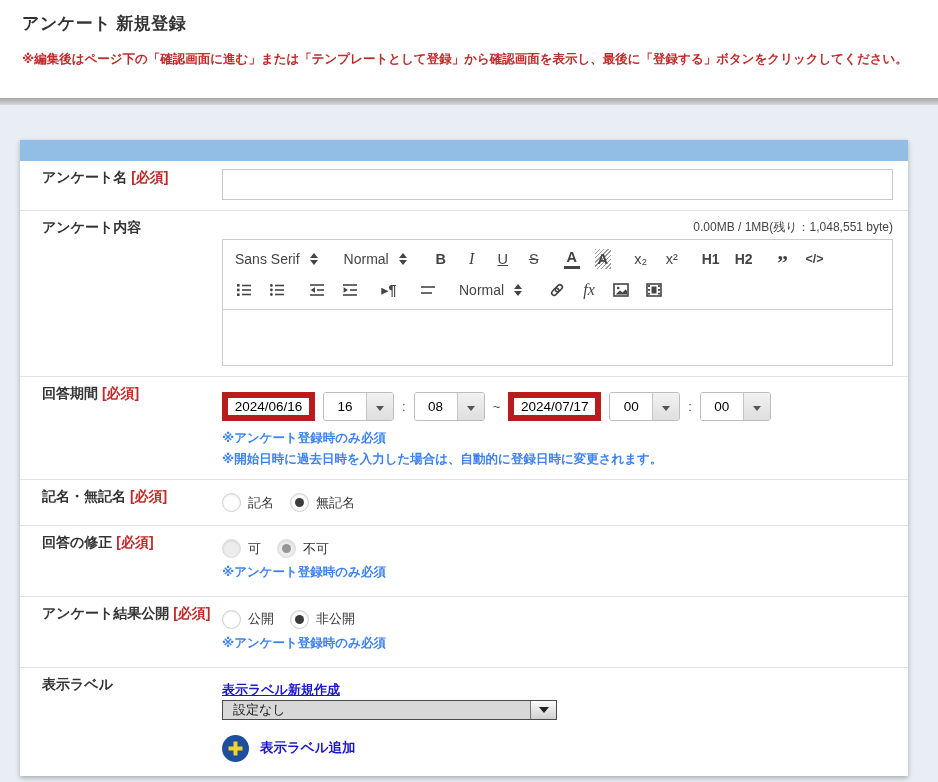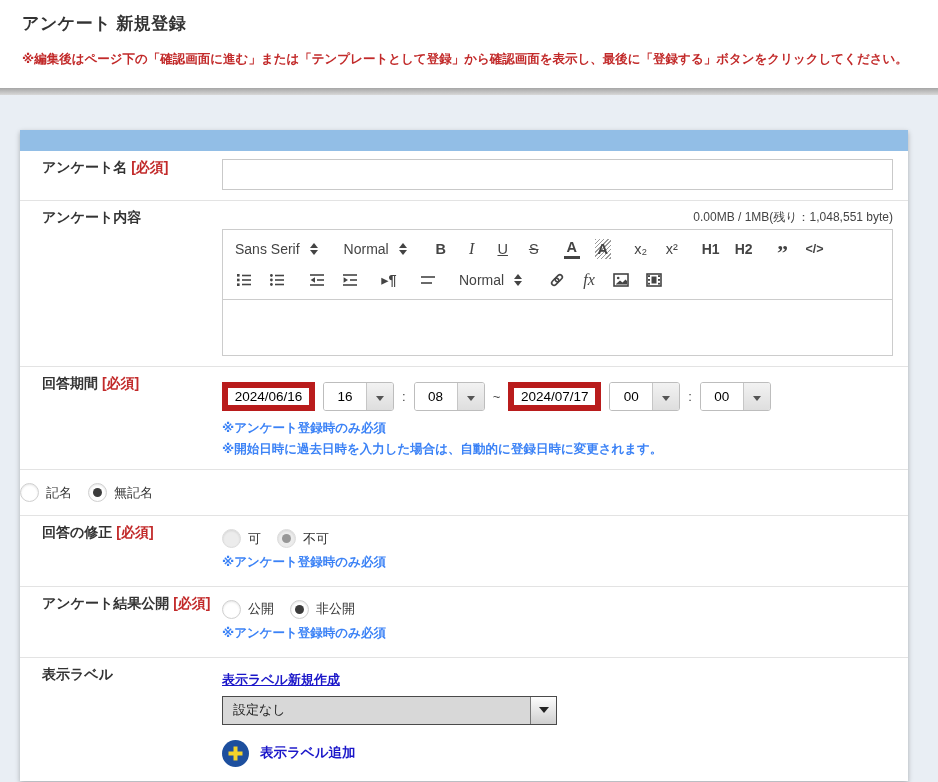--- a/index.html
+++ b/index.html
@@ -2,21 +2,21 @@
 <html><head>
 <meta charset="utf-8">
 <style>
   * { margin:0; padding:0; box-sizing:border-box; }
   html,body { width:938px; height:782px; }
   body {
     font-family:"Liberation Sans","DejaVu Sans",sans-serif;
     background:#e9eef4; color:#333; overflow:hidden;
   }
   
-  .top-header { background:#fff; height:88px; padding:12px 10px 0 22px; }
+  .top-header { background:#fff; height:98px; padding:12px 10px 0 22px; }
   .page-title { font-size:17px; font-weight:bold; color:#333; letter-spacing:.5px; }
   .page-notice { margin-top:16px; font-size:12.5px; font-weight:bold; color:#c22a2a; }
   .header-divider { height:7px; background:linear-gradient(to bottom,#a6a6a6,#d8d8d8); }
 
   
   .panel { width:888px; margin:35px 0 0 20px; background:#fff; box-shadow:0 2px 5px rgba(0,0,0,.28); }
   .panel-bar { height:21px; background:#92bee6; }
   .row { display:flex; }
   .row + .row { border-top:1px solid #e3e3e3; }
   .cell-label { width:202px; padding:6px 8px 6px 22px; display:flex; align-items:flex-start; font-size:14px; font-weight:bold; color:#333; line-height:1.5; }
@@ -68,21 +68,21 @@
   .radio { width:19px; height:19px; border-radius:50%; border:1px solid #cfcfcf; background:#fff;
     box-shadow:inset 0 1px 2px rgba(0,0,0,.10); display:inline-flex; align-items:center; justify-content:center; }
   .radio.checked::after { content:""; width:9px; height:9px; border-radius:50%; background:#3c3c3c; }
   .radio-text { font-size:13px; color:#333; margin-left:7px; }
   .disabled-group .radio { background:#ececec; border-color:#dcdcdc; }
   .disabled-group .radio.checked::after { background:#979797; }
   .pad-mid { padding-top:13px; padding-bottom:13px; }
 
   
   .create-link { font-size:13px; font-weight:bold; color:#1a16c9; text-decoration:underline; cursor:pointer; display:inline-block; }
-  .fake-select { margin-top:7px; width:335px; height:29px; border:1px solid #4a4a4a; background:#d8d8d8;
+  .fake-select { margin-top:1px; width:335px; height:20px; border:1px solid #4a4a4a; background:#d8d8d8;
     display:flex; align-items:center; font-size:13px; color:#222; cursor:pointer; }
   .fake-select .val { padding-left:10px; }
   .fake-select .dd { margin-left:auto; width:26px; height:100%; background:linear-gradient(#fdfdfd,#cfcfcf);
     border-left:1px solid #777; display:flex; align-items:center; justify-content:center; }
   .fake-select .dd i { width:0; height:0; border-left:5px solid transparent; border-right:5px solid transparent; border-top:6px solid #222; }
   .add-line { display:flex; align-items:center; margin-top:15px; cursor:pointer; }
   .plus-circle { width:27px; height:27px; border-radius:50%; background:#1d4f9e; display:flex; align-items:center; justify-content:center; }
   .add-text { margin-left:11px; font-size:13.5px; font-weight:bold; color:#1a16c9; }
 </style>
 </head>
@@ -305,20 +305,23 @@
         </span>
       </div>
       <div class="red-note">
         <div>※アンケート登録時のみ必須</div>
         <div>※開始日時に過去日時を入力した場合は、自動的に登録日時に変更されます。</div>
       </div>
     </div>
   </div>
 
   <div class="row">
+    <div class="cell-label">
+      <span><span>記名・無記名</span>&nbsp;<span class="req">[必須]</span></span>
+    </div>
     <div class="cell-field pad-mid">
       <div class="radio-line">
         <span class="radio-opt">
           <span class="radio"></span>
           <span class="radio-text">記名</span>
         </span>
         <span class="radio-opt">
           <span class="radio checked"></span>
           <span class="radio-text">無記名</span>
         </span>

